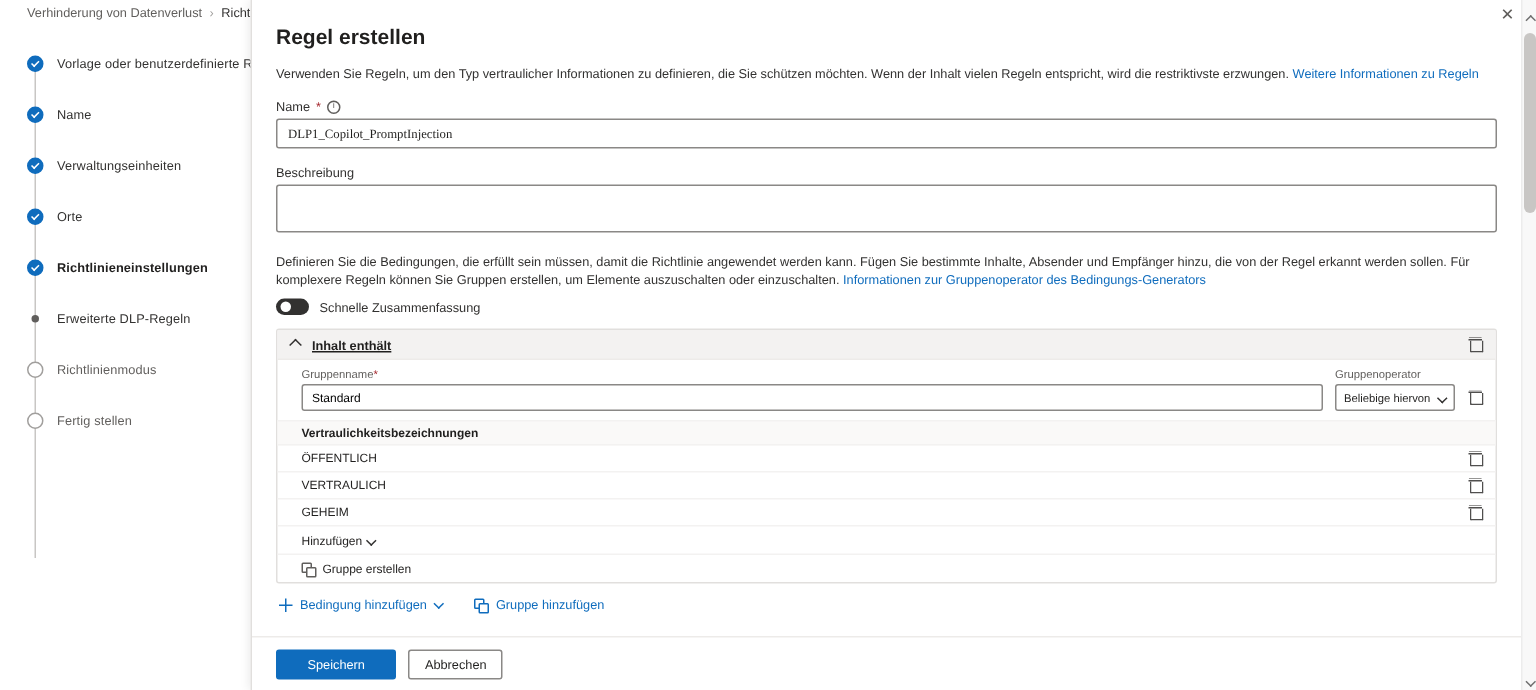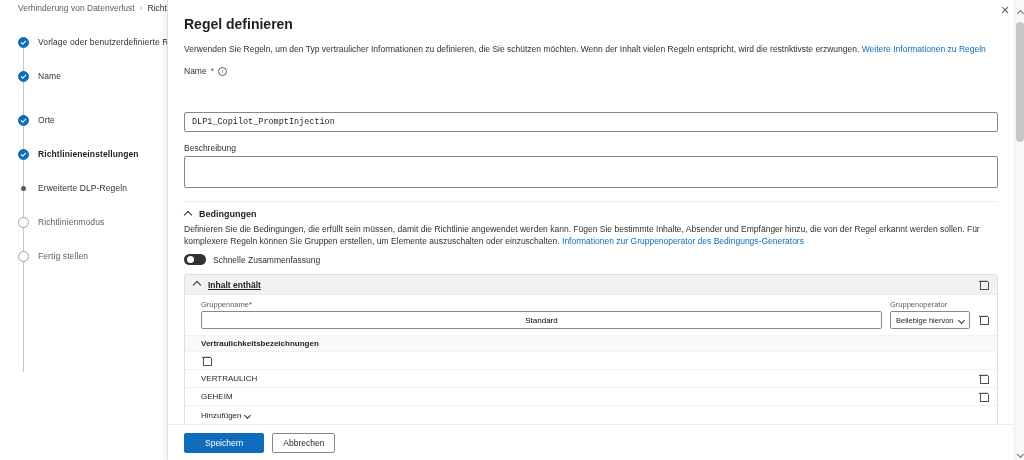--- a/index.html
+++ b/index.html
@@ -161,25 +161,24 @@
     color: #605e5c;
     cursor: pointer;
   }
   .text-input {
     width: 100%;
     height: 20px;
     border: 1px solid #8a8886;
     border-radius: 2px;
     padding: 0 7px;
     font-size: 8.5px;
-    font-family: Liberation Mono, monospace;
+    font-family: Liberation Serif, serif;
     color: #201f1e;
     background: #ffffff;
     outline: none;
-    margin-top: 33px;
   }
   .textarea {
     width: 100%;
     height: 32px;
     border: 1px solid #8a8886;
     border-radius: 2px;
     padding: 4px 7px;
     font-size: 8.5px;
     font-family: "Liberation Sans", sans-serif;
     resize: none;
@@ -324,21 +323,20 @@
   .gn-input {
     width: 100%;
     height: 18px;
     border: 1px solid #8a8886;
     border-radius: 2px;
     padding: 0 6px;
     font-size: 8px;
     font-family: "Liberation Sans", sans-serif;
     outline: none;
     background: #fff;
-    text-align: center;
   }
   .go-wrap { width: 80px; }
   .dropdown {
     width: 100%;
     height: 18px;
     border: 1px solid #8a8886;
     border-radius: 2px;
     padding: 0 14px 0 5px;
     font-size: 7.5px;
     display: flex;
@@ -572,20 +570,24 @@
         <span class="lbl">Vorlage oder benutzerdefinierte Richtlinie</span>
       </div>
       <div class="rail-gap"></div>
 
       <div class="rail-item done">
         <span class="dot"></span>
         <span class="lbl">Name</span>
       </div>
       <div class="rail-gap"></div>
 
+      <div class="rail-item done">
+        <span class="dot"></span>
+        <span class="lbl">Verwaltungseinheiten</span>
+      </div>
       <div class="rail-gap"></div>
 
       <div class="rail-item done">
         <span class="dot"></span>
         <span class="lbl">Orte</span>
       </div>
       <div class="rail-gap"></div>
 
       <div class="rail-item done current">
         <span class="dot"></span>
@@ -609,21 +611,21 @@
         <span class="dot"></span>
         <span class="lbl">Fertig stellen</span>
       </div>
     </div>
   </div>
 
   <div class="panel">
     <div class="panel-close">✕</div>
 
     <div class="panel-body">
-      <div class="panel-title">Regel definieren</div>
+      <div class="panel-title">Regel erstellen</div>
 
       <div class="intro">
         <span>Verwenden Sie Regeln, um den Typ vertraulicher Informationen zu definieren, die Sie schützen möchten. Wenn der Inhalt vielen Regeln entspricht, wird die restriktivste erzwungen.</span>
         <a class="lnk">Weitere Informationen zu Regeln</a>
       </div>
 
       <div class="field-label">
         <span>Name</span>
         <span class="req">*</span>
         <span class="info-icon">i</span>
@@ -632,24 +634,20 @@
         <input class="text-input" value="DLP1_Copilot_PromptInjection" style="">
       </div>
 
       <div class="field-label">
         <span>Beschreibung</span>
       </div>
       <div class="mb12">
         <textarea class="textarea" style=""></textarea>
       </div>
 
-      <div class="section-head">
-        <span class="chev"></span>
-        <span class="stitle">Bedingungen</span>
-      </div>
       <div class="section-desc">
         <span>Definieren Sie die Bedingungen, die erfüllt sein müssen, damit die Richtlinie angewendet werden kann. Fügen Sie bestimmte Inhalte, Absender und Empfänger hinzu, die von der Regel erkannt werden sollen. Für komplexere Regeln können Sie Gruppen erstellen, um Elemente auszuschalten oder einzuschalten.</span>
         <a class="lnk">Informationen zur Gruppenoperator des Bedingungs-Generators</a>
       </div>
 
       <div class="toggle-row">
         <span class="toggle">
             <span class="knob"></span>
           </span>
         <span class="toggle-label">Schnelle Zusammenfassung</span>
@@ -672,20 +670,21 @@
           <div class="go-wrap">
             <div class="go-label">Gruppenoperator</div>
             <div class="dropdown">Beliebige hiervon</div>
           </div>
           <span class="trash" style="margin-bottom:4px;"></span>
         </div>
 
         <div class="subhead-row">Vertraulichkeitsbezeichnungen</div>
 
         <div class="item-row">
+          <span class="iname">ÖFFENTLICH</span>
           <span class="trash"></span>
         </div>
         <div class="item-row">
           <span class="iname">VERTRAULICH</span>
           <span class="trash"></span>
         </div>
         <div class="item-row">
           <span class="iname">GEHEIM</span>
           <span class="trash"></span>
         </div>

